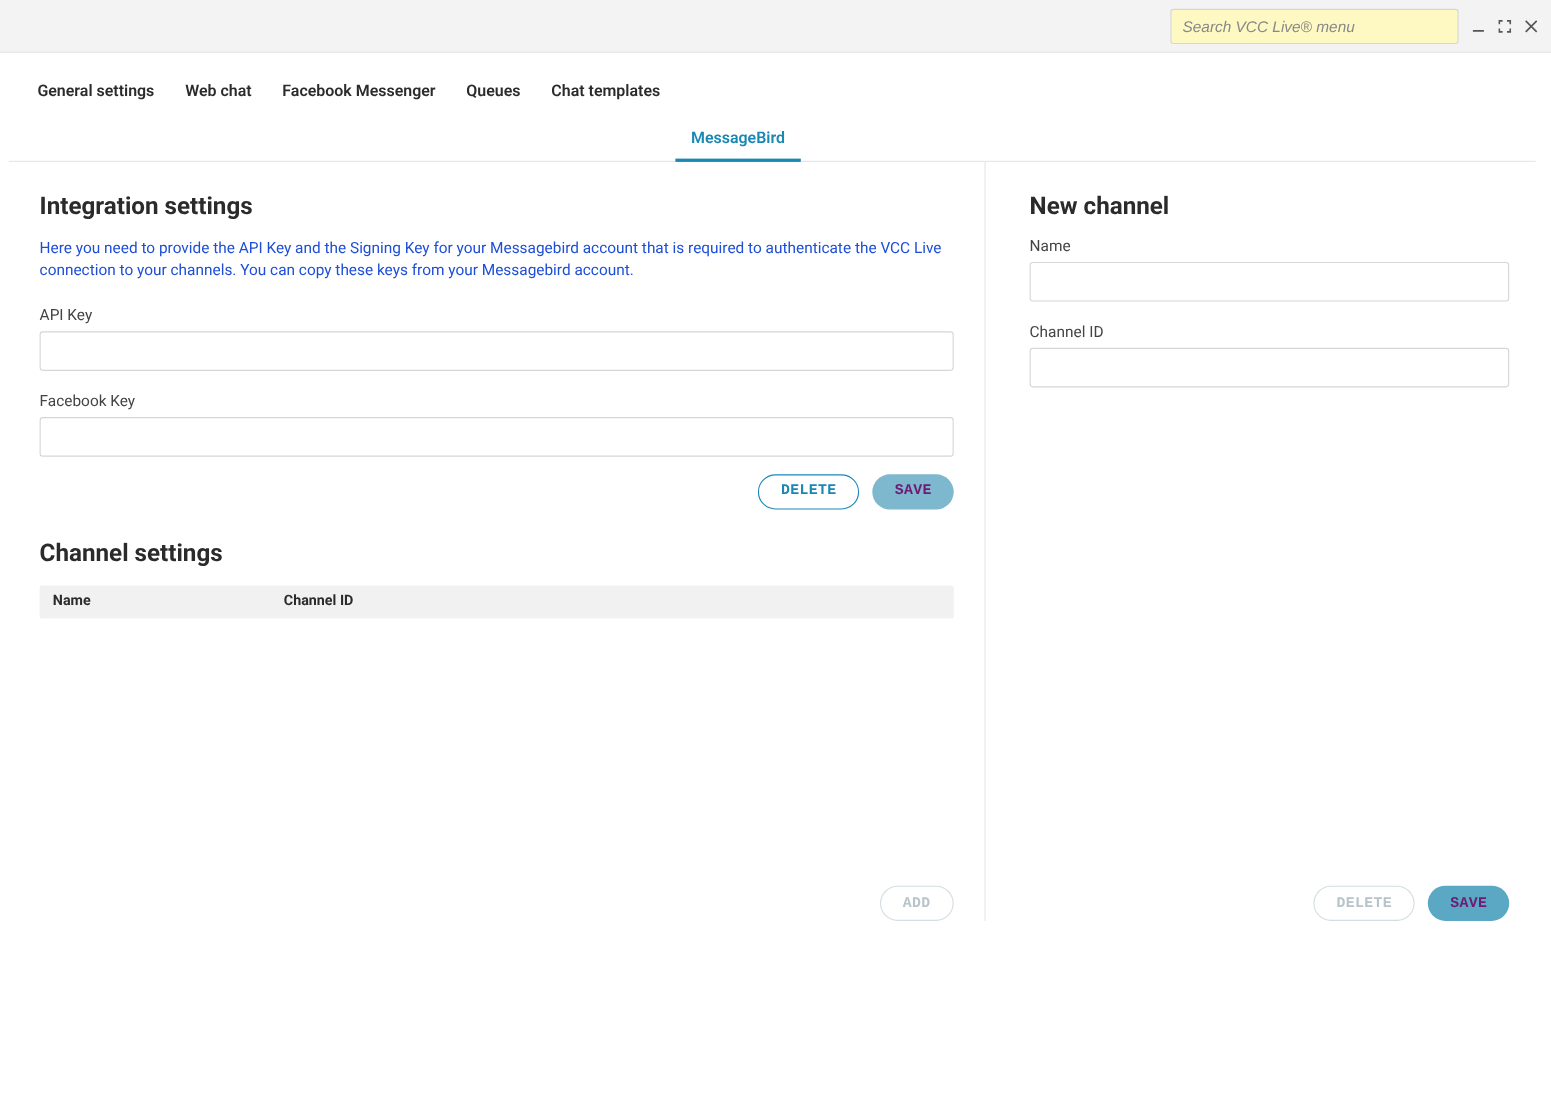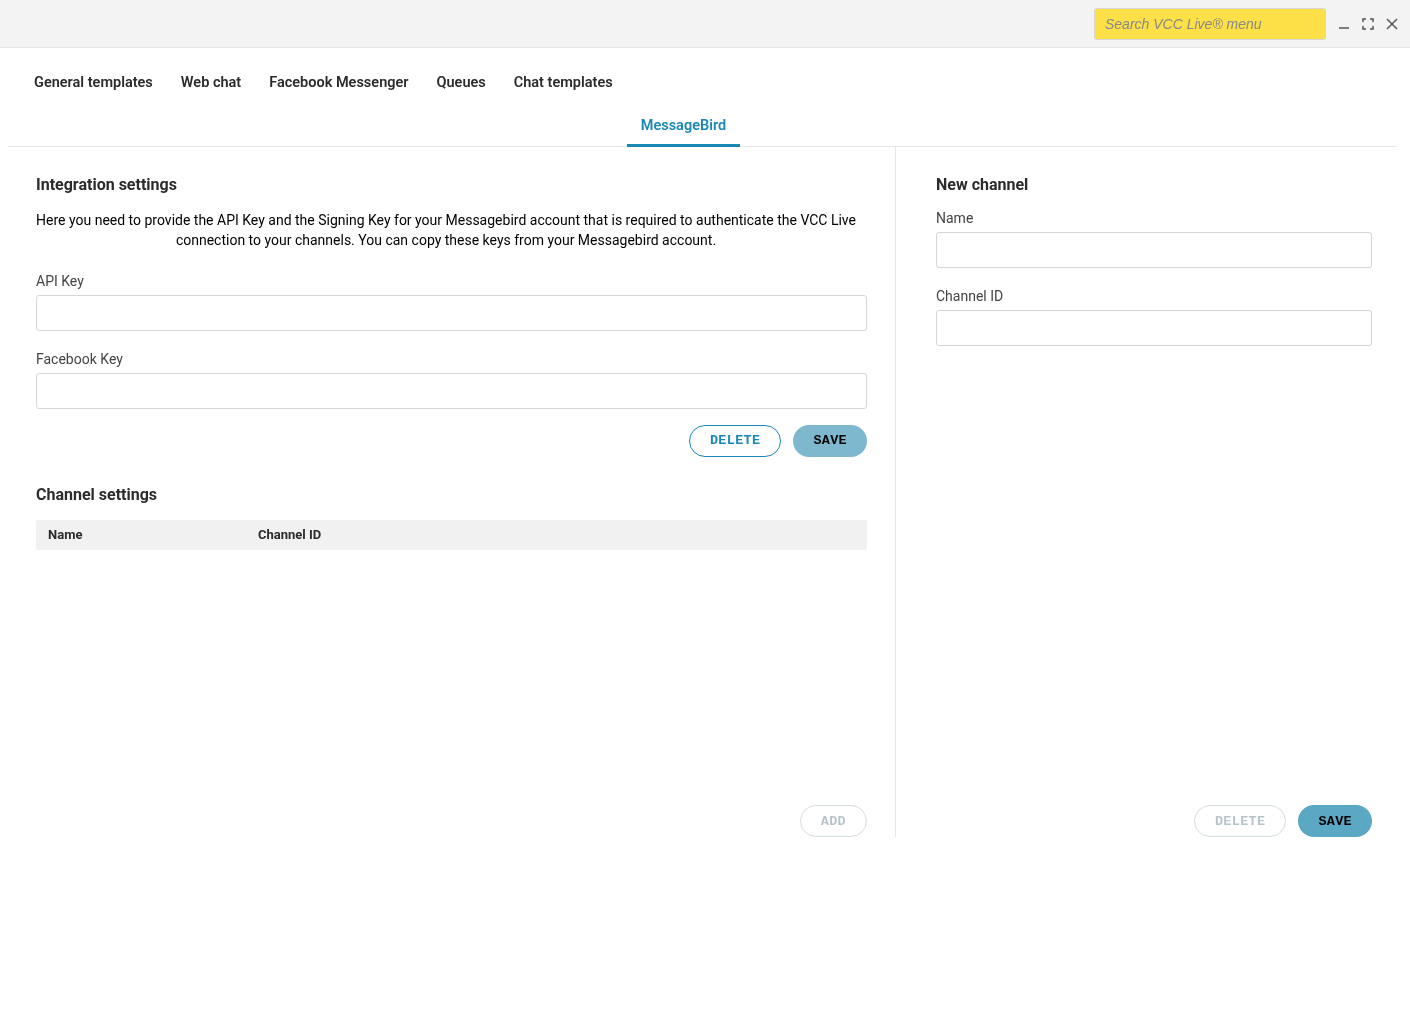--- a/index.html
+++ b/index.html
@@ -16,25 +16,25 @@
     height: 48px;
     background: #f3f3f3;
     border-bottom: 1px solid #e6e6e6;
     display: flex;
     align-items: center;
     justify-content: flex-end;
     padding: 0 10px;
     gap: 10px;
   }
   .search-box {
-    width: 232px;
+    width: 262px;
     height: 32px;
     border: 1px solid #d6d6d6;
     border-radius: 3px;
-    background: #fde047;
+    background: #fef9c3;
     padding: 0 10px;
     font-size: 14px;
     font-style: italic;
     color: #333;
   }
   .search-box::placeholder { color: #888; font-style: italic; }
   .win-controls {
     display: flex;
     align-items: center;
     gap: 8px;
@@ -87,32 +87,31 @@
     position: relative;
   }
   .col-right {
     flex: 1;
     padding: 28px 24px 0 40px;
     height: 690px;
     position: relative;
   }
 
   h2 {
-    font-size: 16px;
+    font-size: 22px;
     font-weight: 700;
     color: #2b2b2b;
     margin-bottom: 16px;
   }
   .desc {
     font-size: 14px;
-    color: #000000;
+    color: #1d4ed8;
     line-height: 1.45;
     margin-bottom: 22px;
     max-width: 820px;
-    text-align: center;
   }
 
   .field-label {
     font-size: 14px;
     color: #444;
     margin-bottom: 6px;
     display: block;
   }
   .text-input {
     width: 100%;
@@ -149,21 +148,21 @@
     background: #fff;
     color: #1a88b5;
     border: 1.5px solid #1a88b5;
   }
   .btn-outline.muted {
     color: #b7c4ca;
     border-color: #d4dde1;
   }
   .btn-fill {
     background: #5ba8c4;
-    color: #000000;
+    color: #701a75;
     border: none;
   }
   .btn-fill.muted {
     background: #7db8cf;
   }
 
   .table-head {
     display: flex;
     background: #f1f1f1;
     height: 30px;
@@ -215,21 +214,21 @@
           <line x1="1" y1="1" x2="11" y2="11" stroke-width="1.5"></line>
           <line x1="11" y1="1" x2="1" y2="11" stroke-width="1.5"></line>
         </svg>
     </span>
   </div>
 </div>
 
 <div class="content-area">
 
   <div class="tabs">
-    <div class="tab">General templates</div>
+    <div class="tab">General settings</div>
     <div class="tab">Web chat</div>
     <div class="tab">Facebook Messenger</div>
     <div class="tab">Queues</div>
     <div class="tab">Chat templates</div>
     <div class="tab active">MessageBird</div>
   </div>
 
   <div class="columns">
 
     <div class="col-left">

